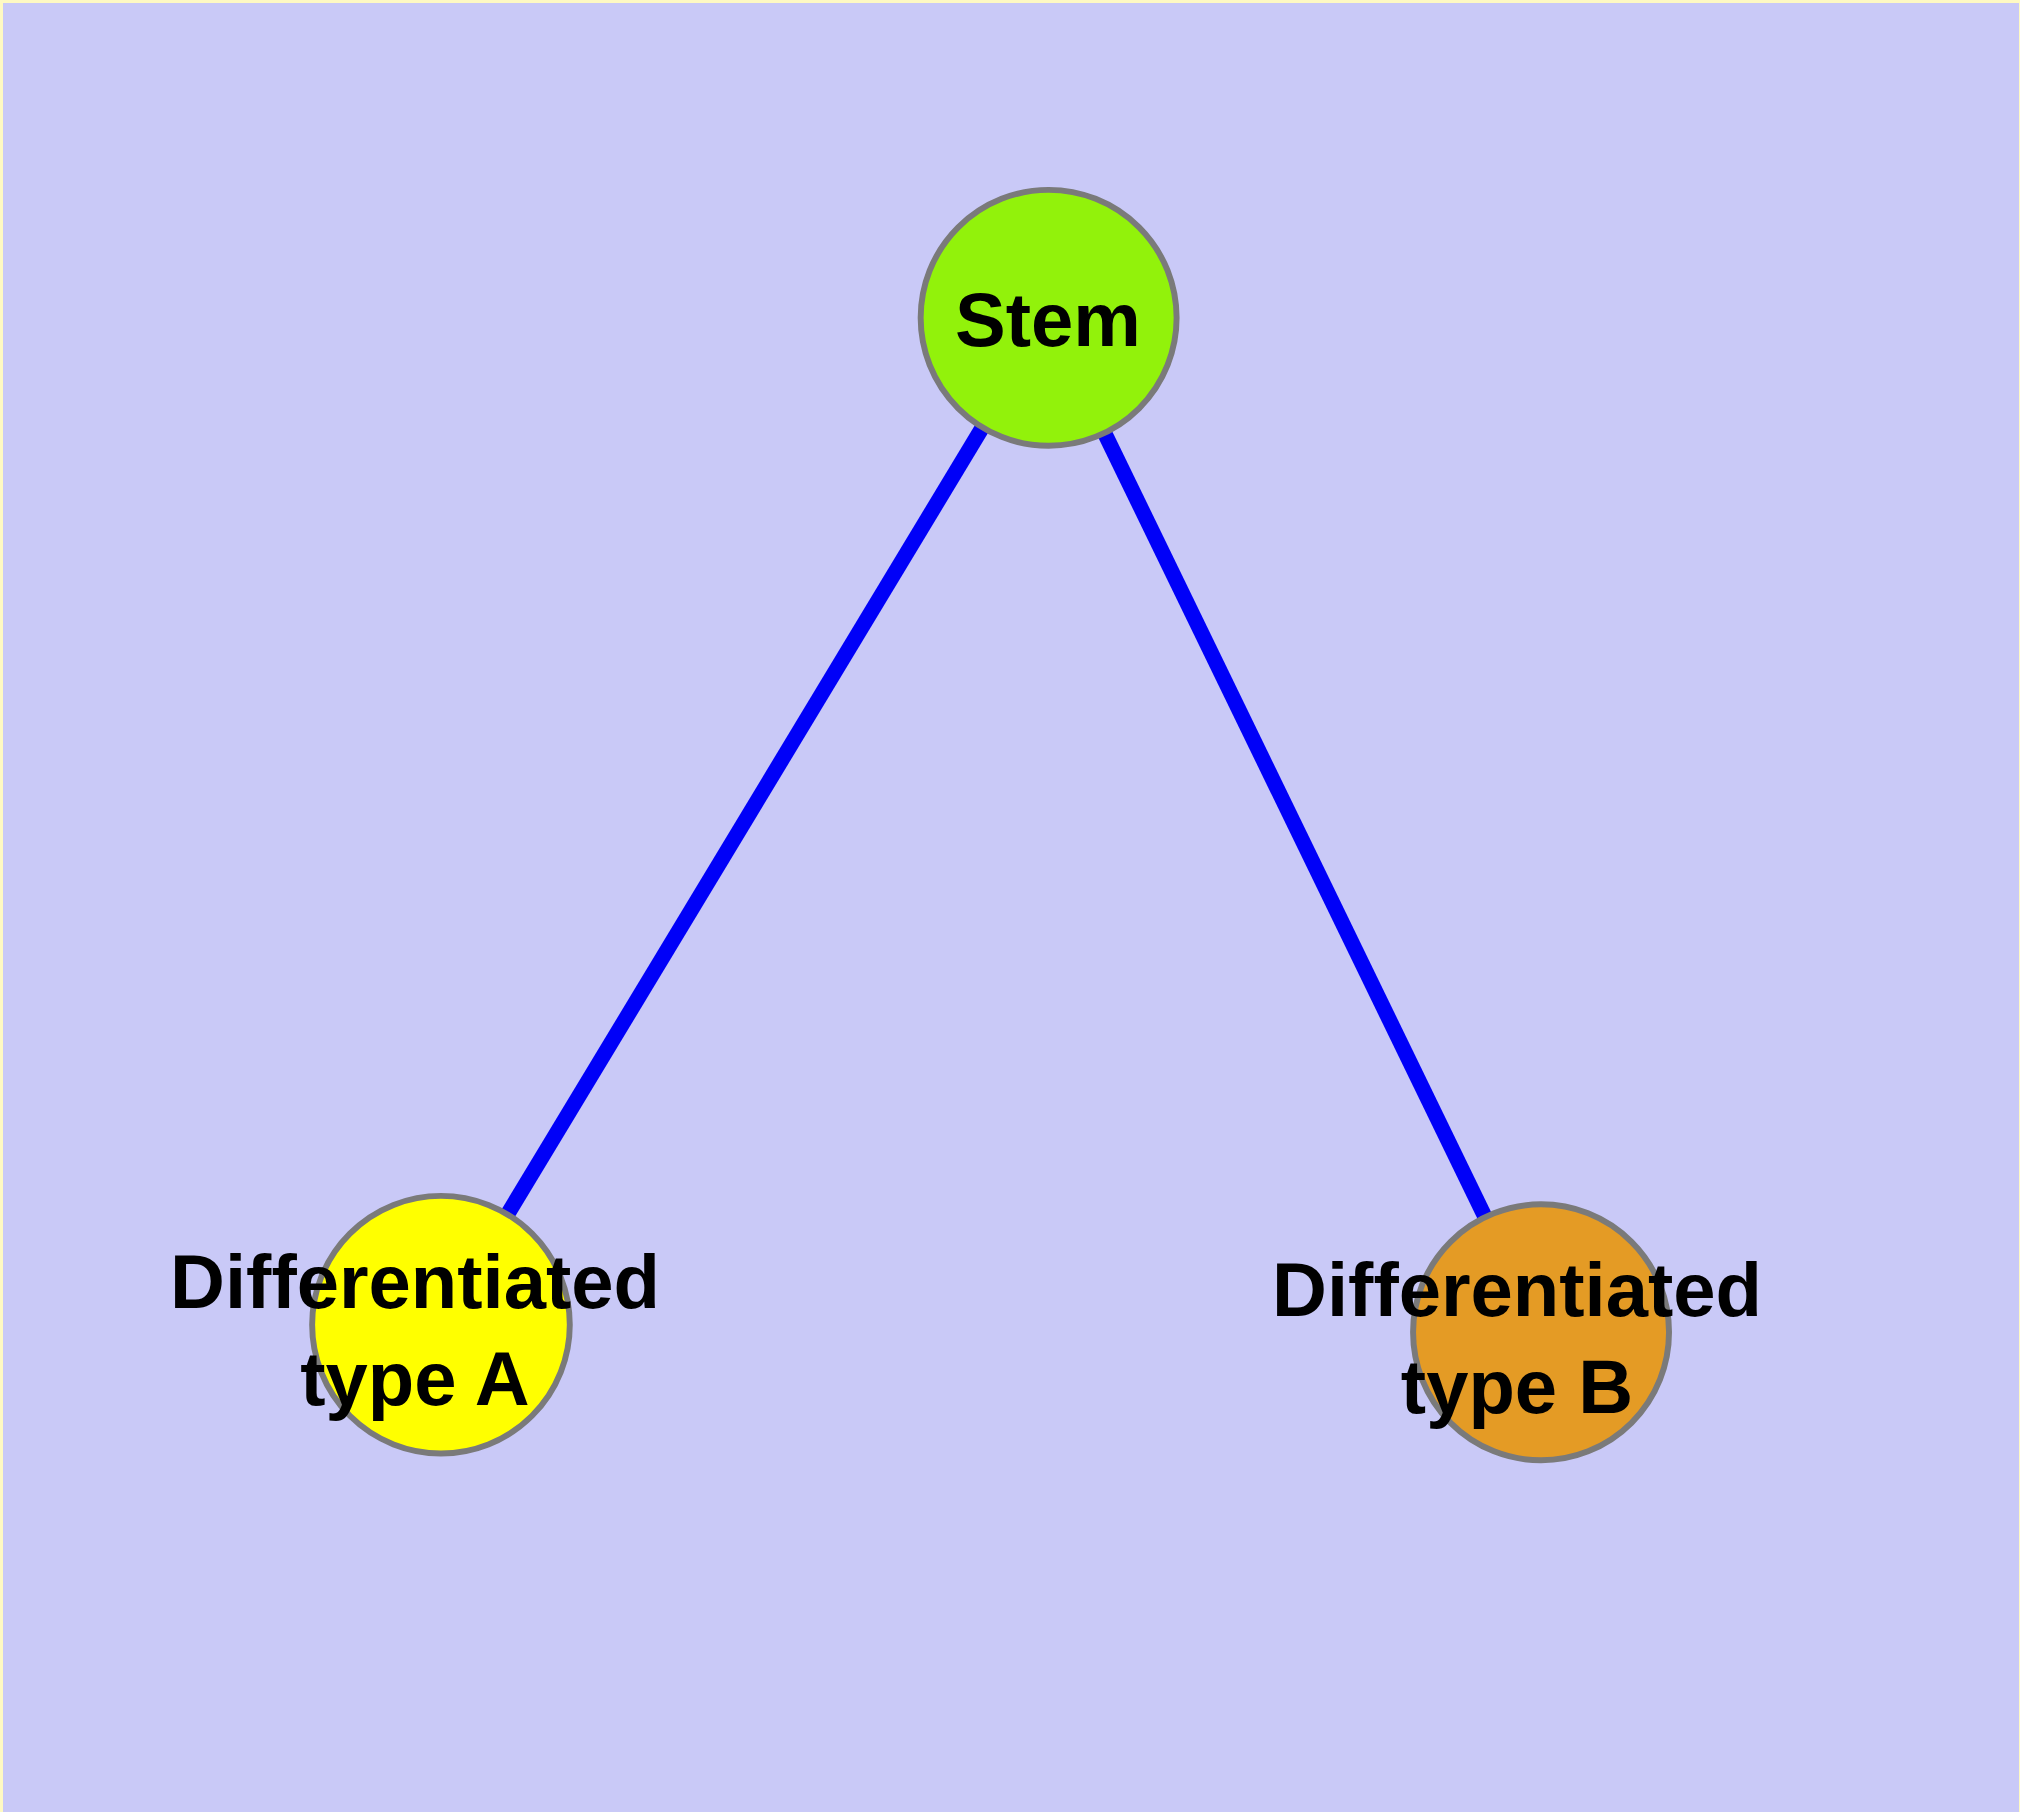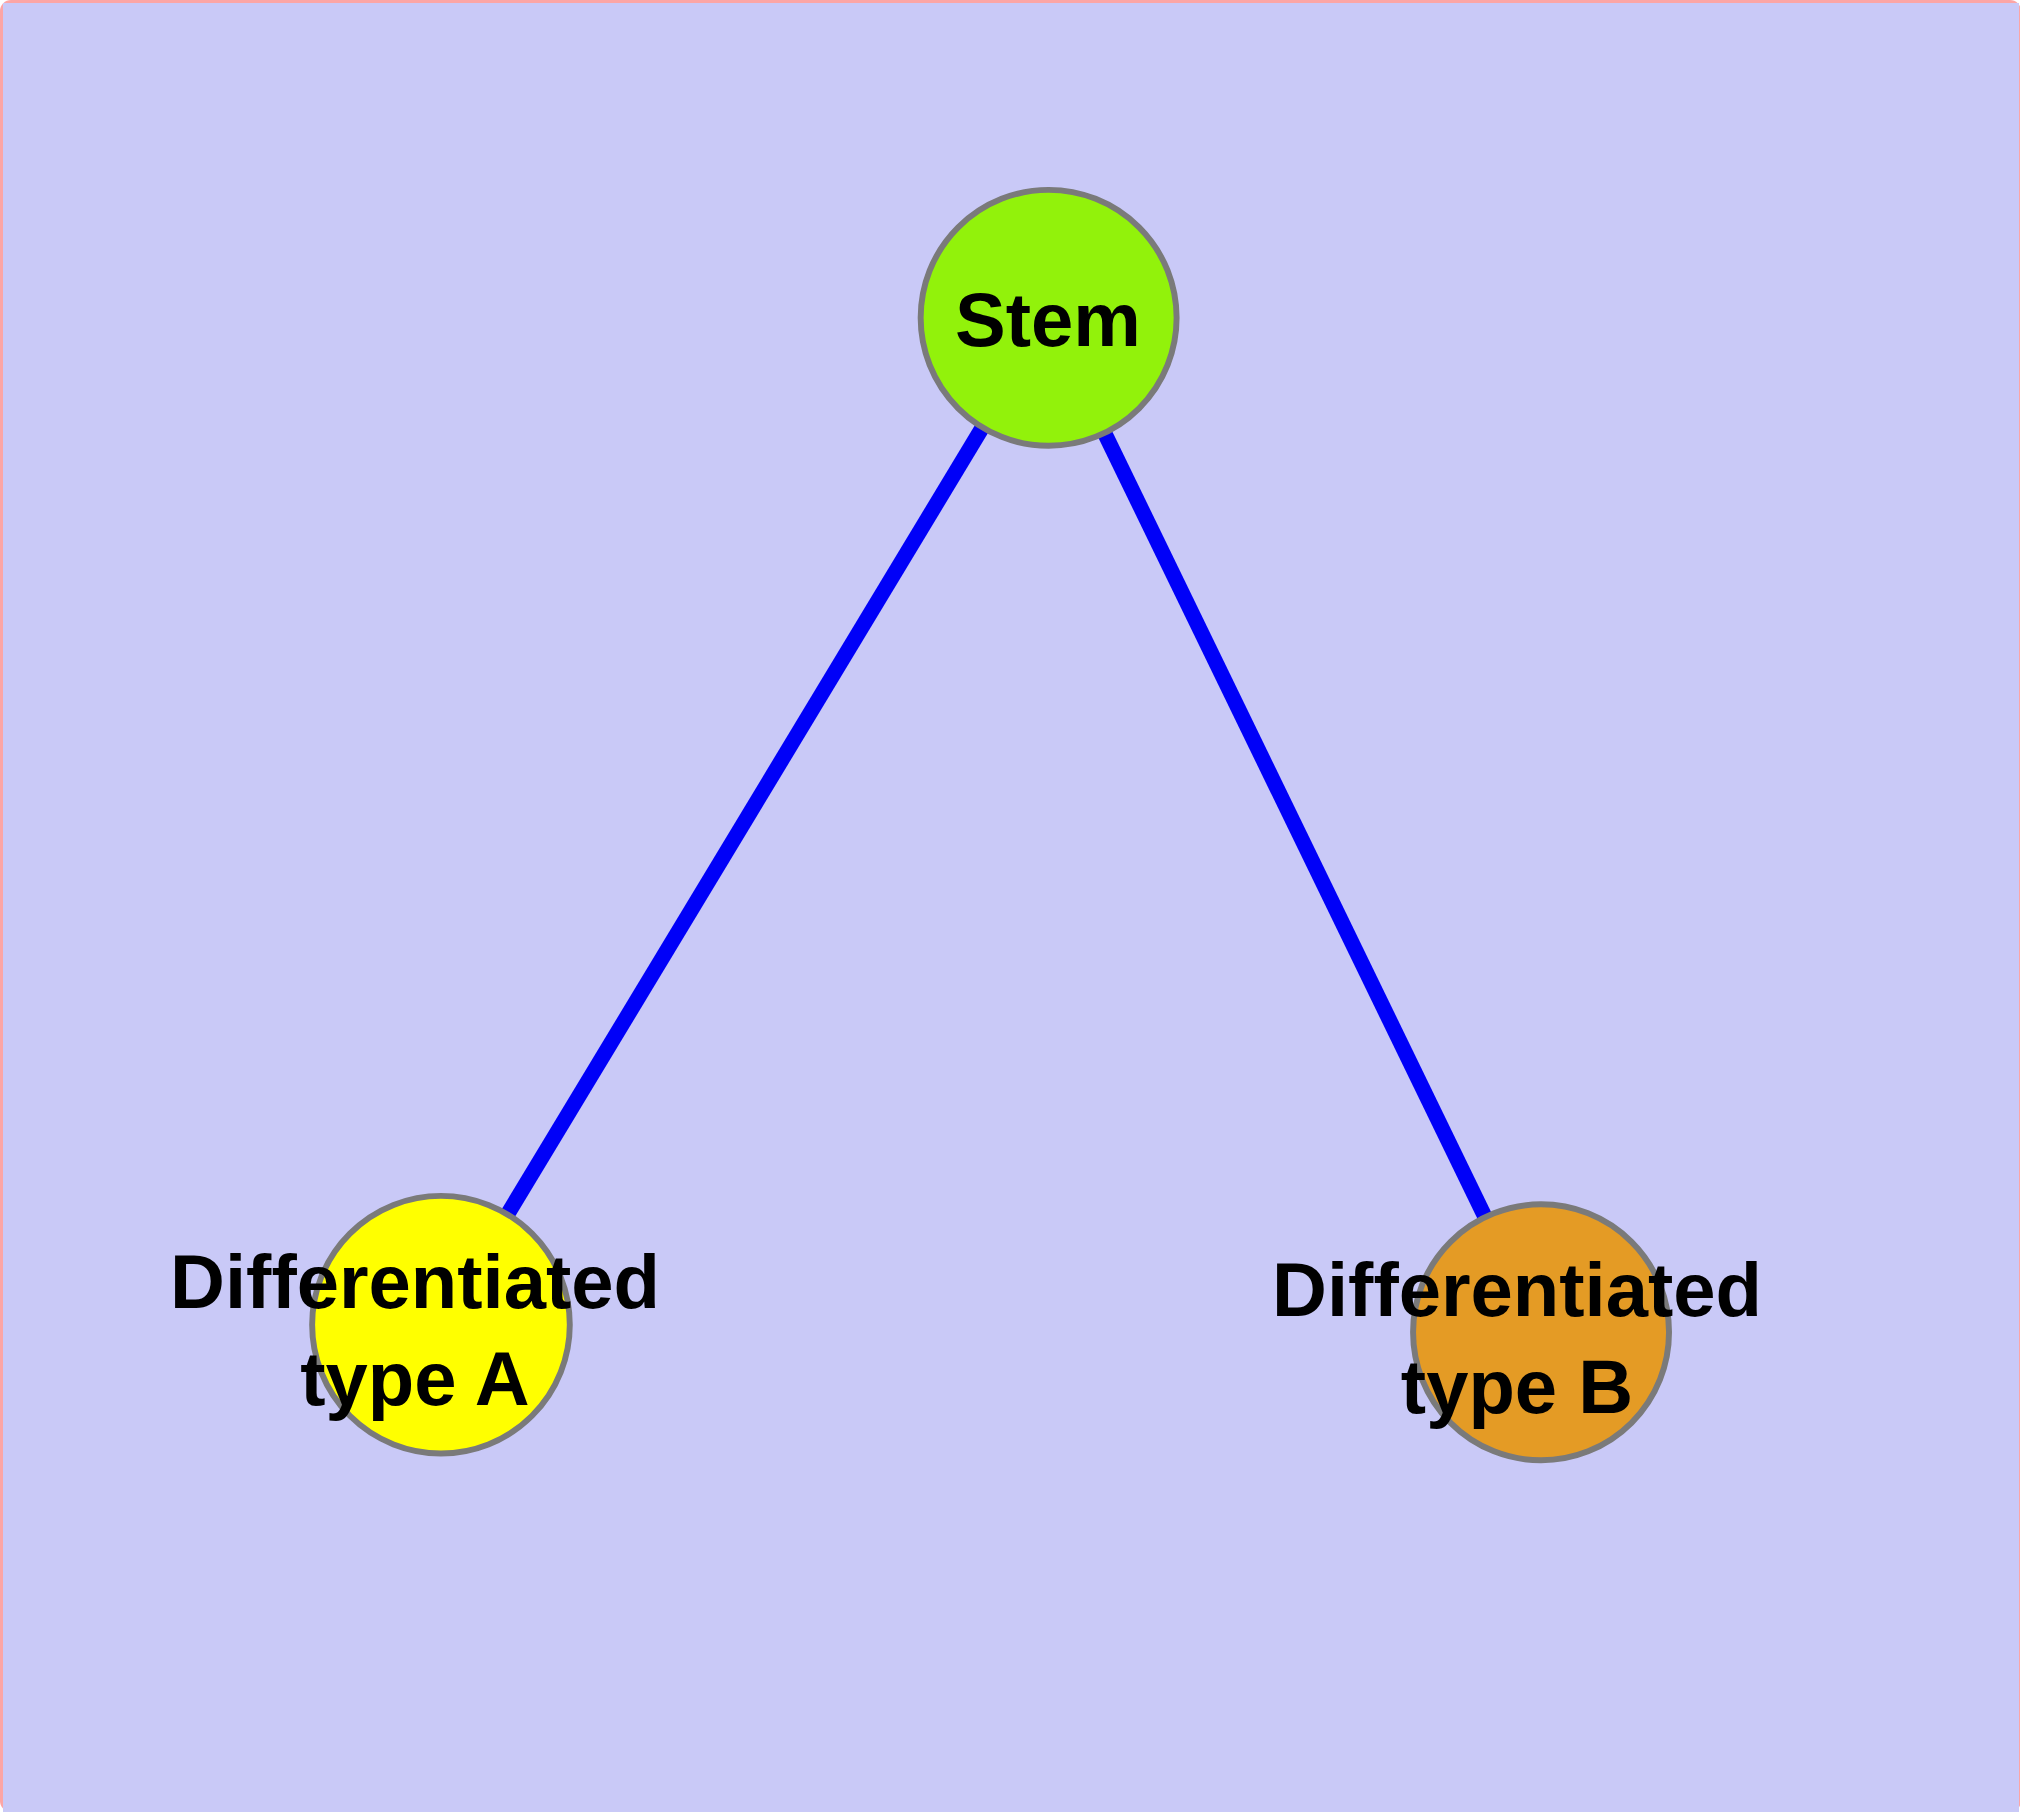--- a/index.html
+++ b/index.html
@@ -8,22 +8,21 @@
     background: #ffffff;
     width: 2021px;
     height: 1812px;
     overflow: hidden;
     font-family: "Liberation Sans", sans-serif;
   }
   .frame {
     position: relative;
     width: 2021px;
     height: 1812px;
-    background: #fca5a5;
-    border-radius: 11px;
+    background: #fef9c3;
   }
   .canvas {
     position: absolute;
     top: 3.4px;
     left: 2.5px;
     right: 2.5px;
     bottom: 0;
     overflow: hidden;
   }
   .canvas > svg {

